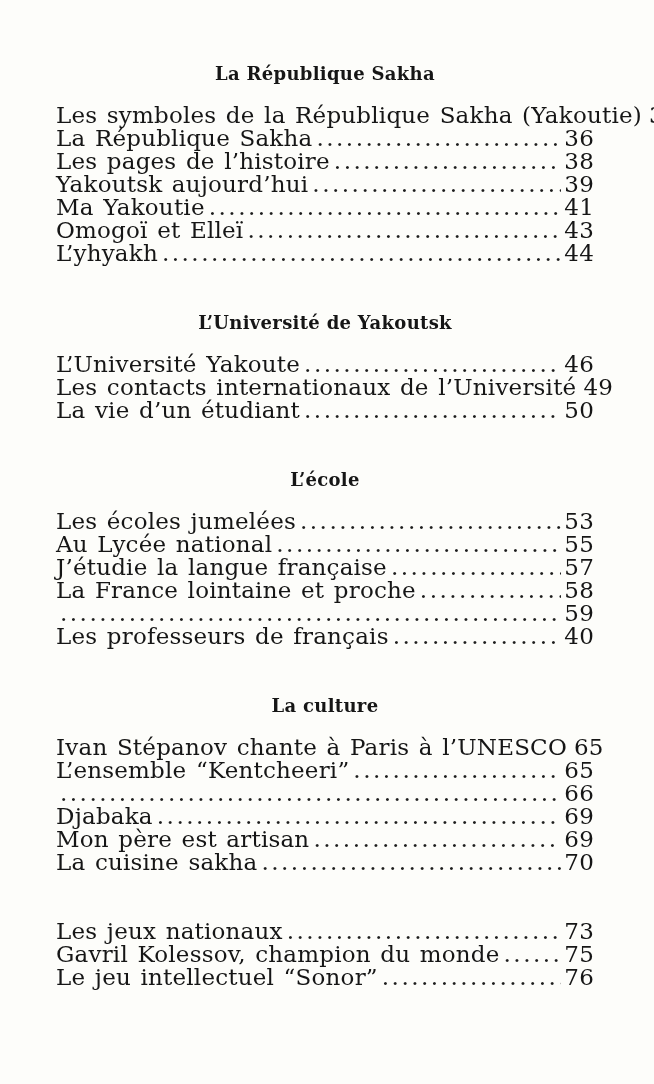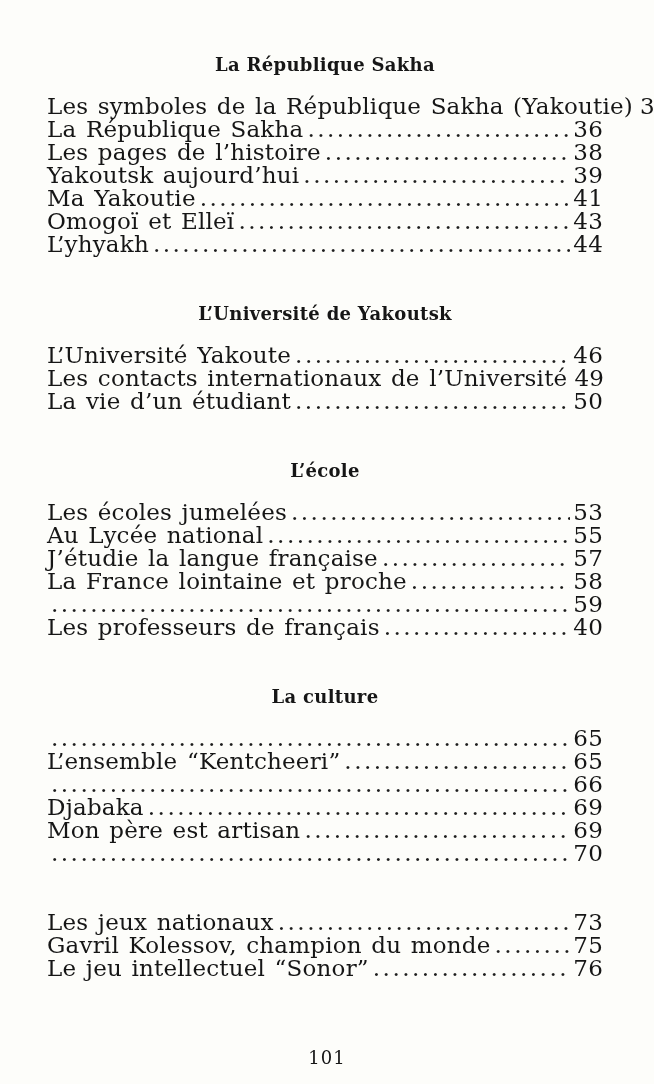--- a/index.html
+++ b/index.html
@@ -15,21 +15,21 @@
     color: #161616;
   }
   .page {
     box-sizing: border-box;
     position: relative;
     width: 654px;
     height: 1084px;
     padding: 46px 44px 20px 40px;
   }
   .toc-section {
-    margin: 7px;
+    margin: 16px;
   }
   .toc-section + .toc-section {
     margin-top: 46px;
   }
   .section-title {
     margin: 0 0 18px 0;
     text-align: center;
     font-size: 18px;
     line-height: 24px;
     font-weight: bold;
@@ -172,20 +172,21 @@
             <span class="entry-label">Les professeurs de français</span>
             <span class="dots">..........................................................................................</span>
             <span class="entry-page">40</span>
           </li>
         </ul>
       </section>
       <section class="toc-section">
         <h2 class="section-title">La culture</h2>
         <ul class="entries">
           <li class="entry">
+            <span class="entry-label">Ivan Stépanov chante à Paris à l’UNESCO</span>
             <span class="dots">..........................................................................................</span>
             <span class="entry-page">65</span>
           </li>
           <li class="entry">
             <span class="entry-label">L’ensemble “Kentcheeri”</span>
             <span class="dots">..........................................................................................</span>
             <span class="entry-page">65</span>
           </li>
           <li class="entry">
             <span class="dots">..........................................................................................</span>
@@ -195,20 +196,21 @@
             <span class="entry-label">Djabaka</span>
             <span class="dots">..........................................................................................</span>
             <span class="entry-page">69</span>
           </li>
           <li class="entry">
             <span class="entry-label">Mon père est artisan</span>
             <span class="dots">..........................................................................................</span>
             <span class="entry-page">69</span>
           </li>
           <li class="entry">
+            <span class="entry-label">La cuisine sakha</span>
             <span class="dots">..........................................................................................</span>
             <span class="entry-page">70</span>
           </li>
         </ul>
       </section>
       <section class="toc-section">
         <ul class="entries">
           <li class="entry">
             <span class="entry-label">Les jeux nationaux</span>
             <span class="dots">..........................................................................................</span>
@@ -220,14 +222,13 @@
             <span class="entry-page">75</span>
           </li>
           <li class="entry">
             <span class="entry-label">Le jeu intellectuel “Sonor”</span>
             <span class="dots">..........................................................................................</span>
             <span class="entry-page">76</span>
           </li>
         </ul>
       </section>
     </main>
-  <div class="folio">101</div>
 </div>
 
 </body></html>

